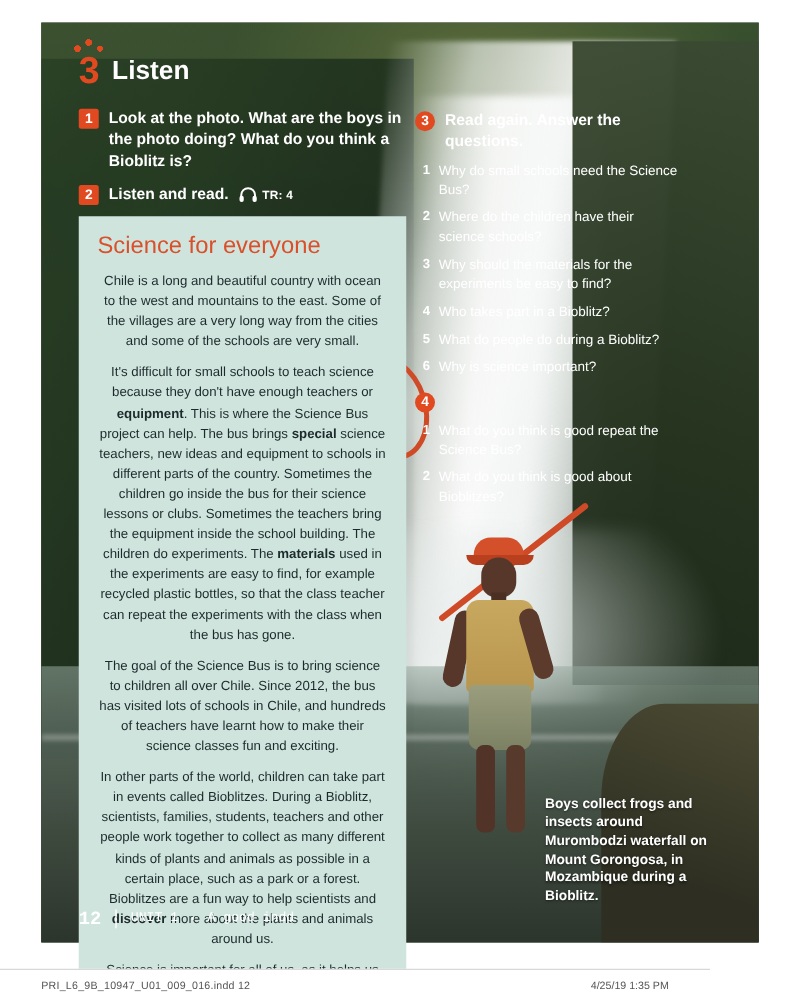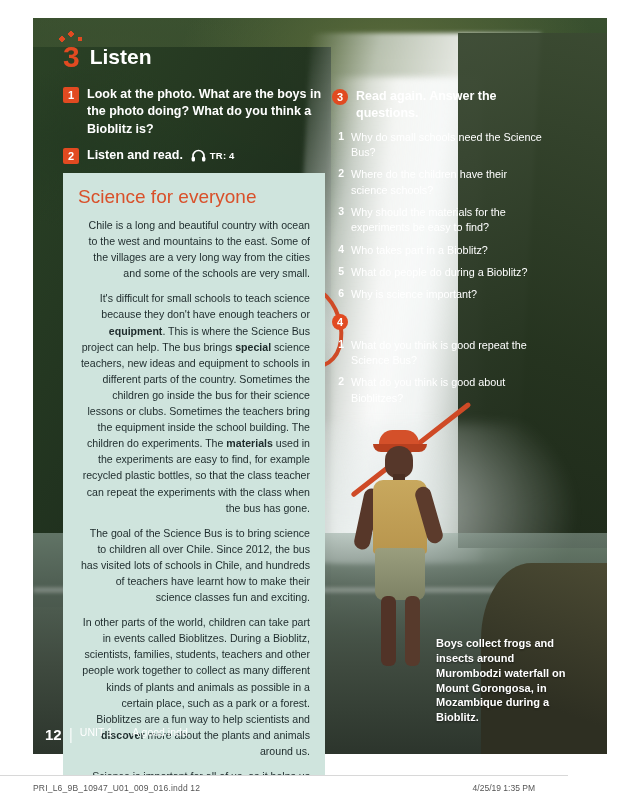--- a/index.html
+++ b/index.html
@@ -163,26 +163,26 @@
   
   .panel {
     margin-top: 6px; background: #cfe4dd; padding: 13px 15px 16px 15px;
     width: 262px;
   }
   .panel h2 {
     font-size: 19px; color: #d9502a; font-weight: normal; margin-bottom: 9px;
   }
   .panel p {
     font-size: 10.6px; line-height: 1.52; color: #1d2a2b; margin-bottom: 9px;
-    text-align: right;
+    text-align: center;
   }
   .panel b { font-weight: bold; }
 
   .pagefoot {
-    position: absolute; left: 45px; top: 726px; display: flex; align-items: flex-start; gap: 7px;
+    position: absolute; left: 63px; top: 726px; display: flex; align-items: center; gap: 7px; font-family: Liberation Mono, monospace;
   }
   .pagenum { font-size: 15px; font-weight: bold; color: #ffffff; }
   .footline { font-size: 10.5px; color: #ffffff; }
   .footsep { color: #ffffff; opacity: .8; }
 
   
   .rightcol { position: absolute; left: 332px; top: 88px; width: 210px; }
   .rc-task { display: flex; gap: 8px; margin-bottom: 8px; }
   .rc-circ {
     flex: 0 0 auto; width: 16px; height: 16px; background: #e14a21; color: #fff;

